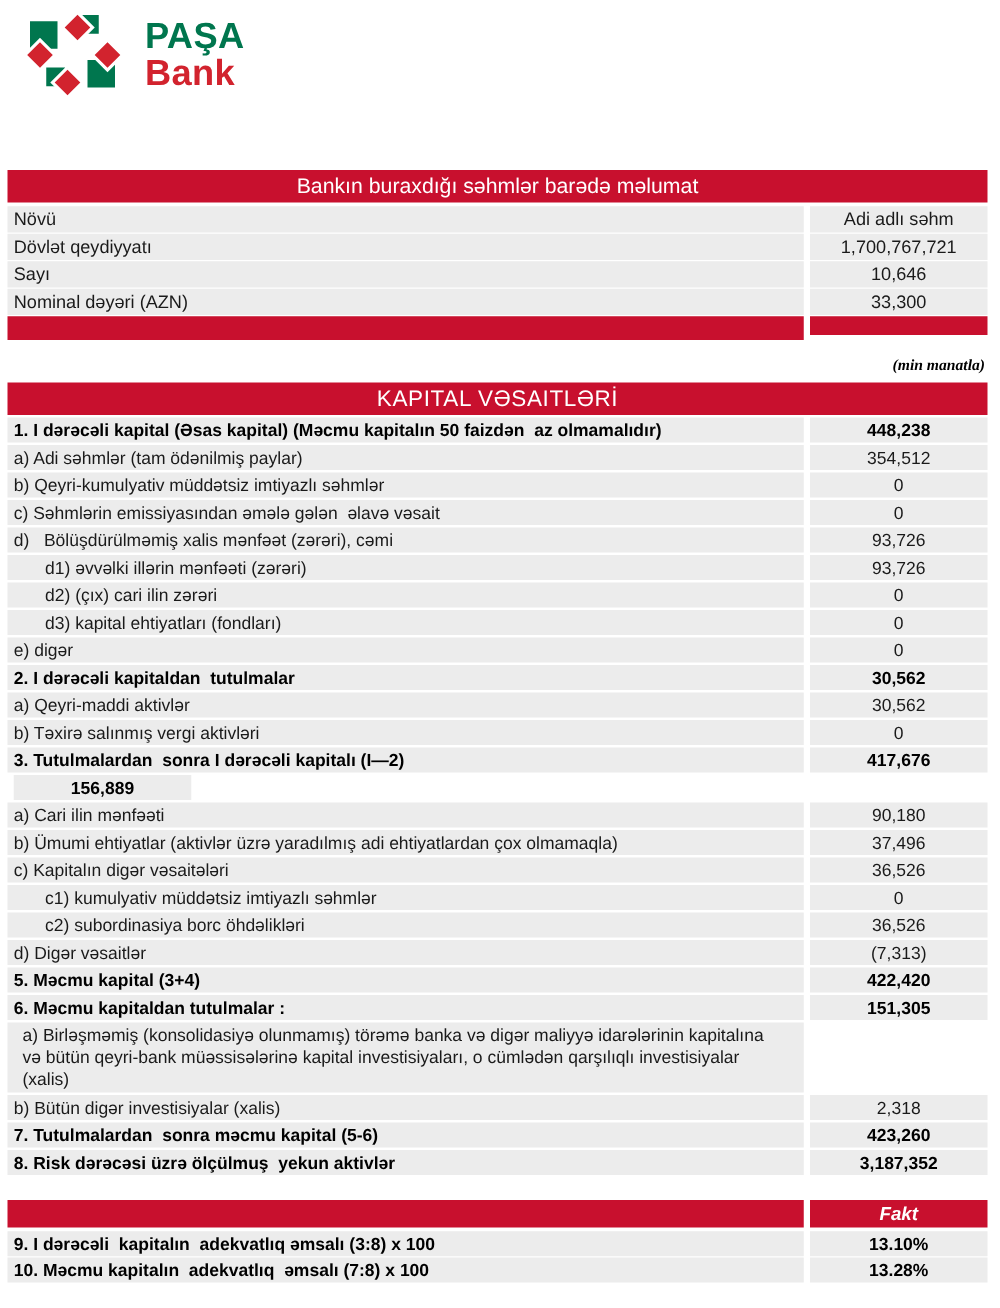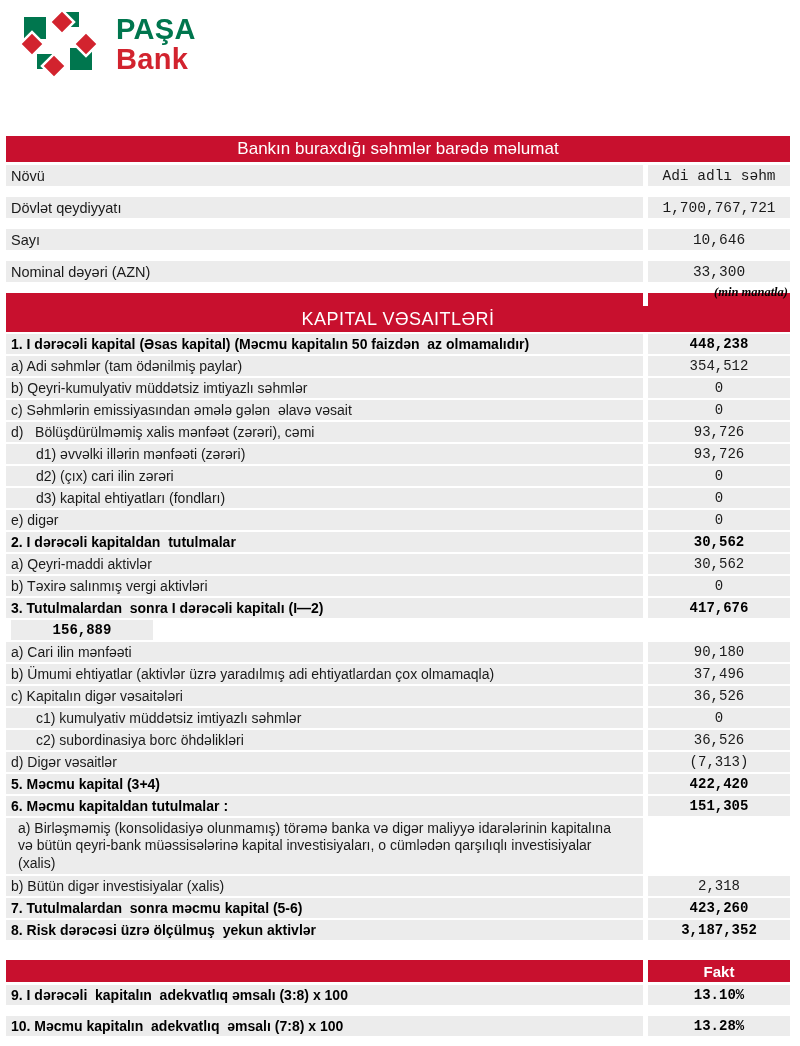--- a/index.html
+++ b/index.html
@@ -19,25 +19,25 @@
   .logo-mark{width:76px;height:68px;overflow:visible;}
   .logo-text{padding-top:4px;font-weight:bold;font-size:29px;line-height:30px;letter-spacing:.3px;}
   .logo-text .green{color:var(--green);}
   .logo-text .red{color:#d2232e;}
   
   .tbl{position:absolute;left:6px;width:784px;}
   .thead{
     background:var(--red);color:#ffffff;font-weight:normal;text-align:center;
     display:flex;align-items:center;justify-content:center;
   }
-  .trow{display:flex;margin-bottom:11px;}
+  .trow{display:flex;margin-bottom:1px;}
   .cell{background:var(--gray);display:flex;align-items:center;}
   .lab{width:637px;padding-left:5px;white-space:pre-wrap;}
   .lab.ind{padding-left:30px;}
-  .val{width:142px;margin-left:5px;justify-content:center;text-align:right;font-family:Liberation Mono, monospace;}
+  .val{width:142px;margin-left:5px;justify-content:center;text-align:right;}
   .trow.bold .lab,.trow.bold .val{font-weight:bold;color:#000;}
   
   .shares{top:136px;}
   .shares .thead{height:26px;font-size:17px;margin-bottom:3px;}
   .shares .cell{height:21px;font-size:14.5px;}
   .endbar{display:flex;align-items:flex-start;}
   .endbar .l{width:637px;height:19px;background:var(--red);}
   .endbar .r{width:142px;height:15px;margin-left:5px;background:var(--red);}
   
   .unit-note{
@@ -50,21 +50,21 @@
   .capital .trow{margin-bottom:2px;}
   .capital .cell{height:20px;font-size:14px;line-height:20px;}
   .capital .trow.tall .cell{height:56px;}
   .capital .trow.tall .lab{line-height:17.5px;padding-right:18px;padding-left:12px;}
   
   .adequacy{top:960px;}
   .fakt-bar{display:flex;margin-bottom:3px;}
   .fakt-bar .l{width:637px;height:22px;background:var(--red);}
   .fakt-bar .r{
     width:142px;height:22px;margin-left:5px;background:var(--red);
-    color:#fff;font-weight:bold;font-size:15px;display:flex;align-items:center;justify-content:center;
+    color:#fff;font-weight:bold;font-size:15px;display:flex;align-items:center;justify-content:center;font-style:italic;
   }
   .adequacy .cell{height:20px;font-size:14px;}
 </style>
 </head>
 <body>
 
 <header class="logo">
   <svg class="logo-mark" viewBox="0 0 76 68" xmlns="http://www.w3.org/2000/svg">
     <g fill="#00764e">
       <rect x="0" y="7" width="22" height="22"></rect>

